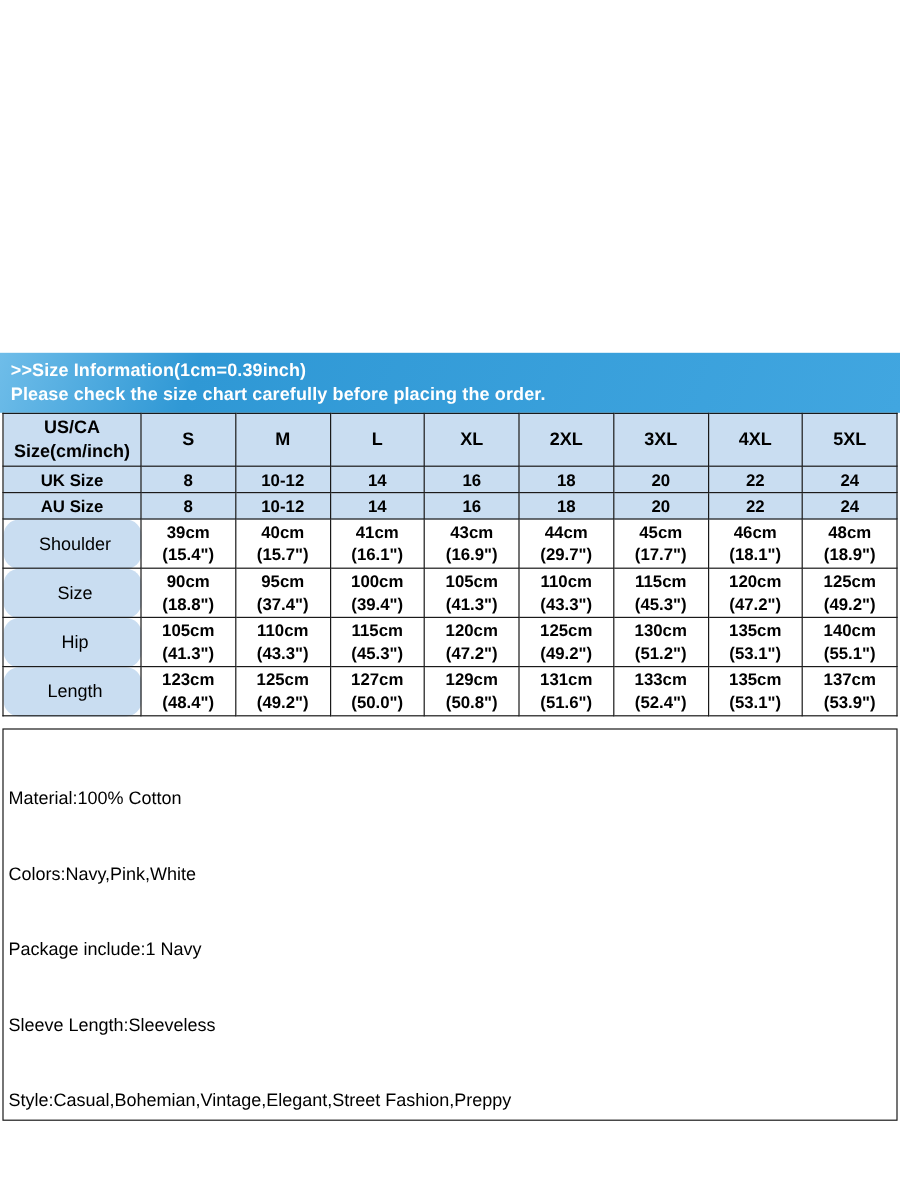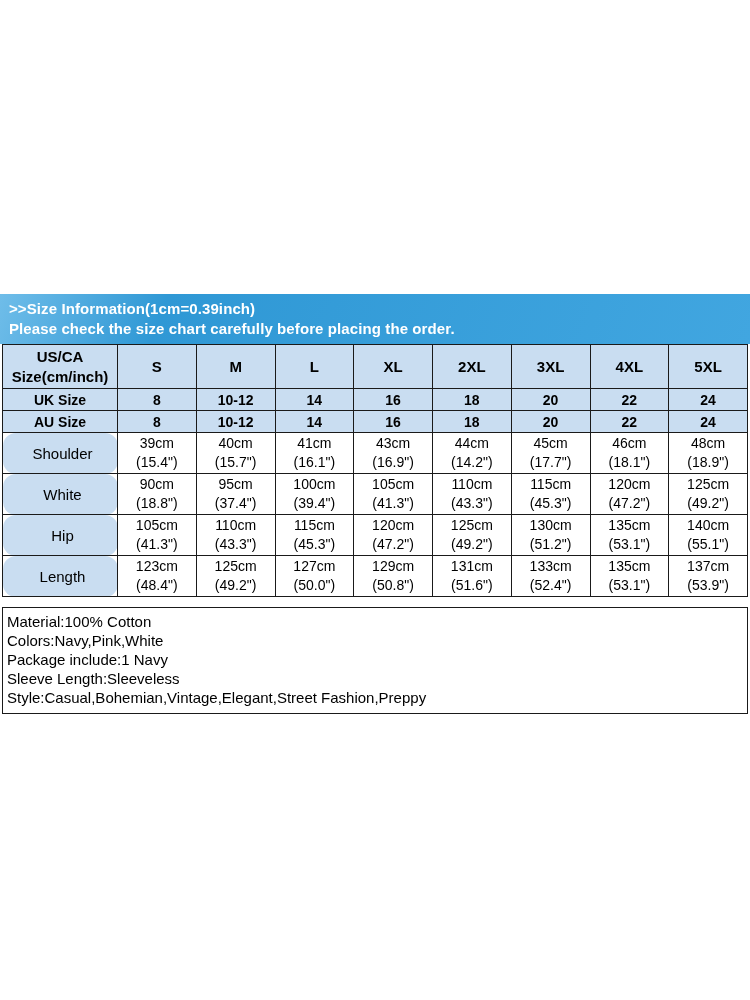--- a/index.html
+++ b/index.html
@@ -10,25 +10,25 @@
   .banner{height:50px;background:linear-gradient(110deg, var(--banner-blue-light,#6fbde9) 0%, var(--banner-blue,#2f98d5) 22%, var(--banner-blue2,#41a6e0) 100%);padding:5px 0 0 9px;box-sizing:border-box;}
   .banner-line{color:#fff;font-weight:bold;font-size:15px;line-height:20px;letter-spacing:0.1px;}
 
   table.size{border-collapse:collapse;table-layout:fixed;width:746px;margin:0 2px;}
   .size th,.size td{border:1px solid var(--border-color,#1a1a1a);text-align:center;vertical-align:middle;padding:0;}
   col.c0{width:115px;}
   .corner{height:43px;background:var(--header-blue,#c9ddf1);font-size:15px;font-weight:bold;white-space:pre-line;line-height:20px;}
   .szh{background:var(--header-blue,#c9ddf1);font-size:15px;font-weight:bold;}
   .simple-row td{height:21px;background:var(--header-blue,#c9ddf1);font-size:14px;font-weight:bold;}
   .measure-row td{height:40px;font-size:14px;line-height:19px;background:#fff;}
-  .measure-row td.mcell{white-space:pre-line;}
+  .measure-row td.mcell{white-space:pre-line;font-weight:bold;}
   .measure-row td.mlabel{background:var(--header-blue,#c9ddf1);text-align:center;padding-left:5px;font-size:15px;font-weight:normal;border-radius:13px;}
 
   .details{width:746px;margin:10px 2px 0;border:1px solid var(--border-color,#1a1a1a);padding:4px 0 6px 4px;box-sizing:border-box;background:#fff;}
-  .dline{font-size:15px;line-height:19px;text-align:left;}
+  .dline{font-size:15px;line-height:19px;text-align:left;margin-top:44px;}
 </style>
 </head>
 <body>
 
 <div class="page">
   <div class="content">
 
     <div class="banner">
       <div class="banner-line">&gt;&gt;Size Information(1cm=0.39inch)</div>
       <div class="banner-line">Please check the size chart carefully before placing the order.</div>
@@ -78,30 +78,30 @@
           <td class="mlabel">Shoulder</td>
           <td class="mcell">39cm
 (15.4")</td>
           <td class="mcell">40cm
 (15.7")</td>
           <td class="mcell">41cm
 (16.1")</td>
           <td class="mcell">43cm
 (16.9")</td>
           <td class="mcell">44cm
-(14.2")</td>
+(29.7")</td>
           <td class="mcell">45cm
 (17.7")</td>
           <td class="mcell">46cm
 (18.1")</td>
           <td class="mcell">48cm
 (18.9")</td>
         </tr>
         <tr class="measure-row">
-          <td class="mlabel">White</td>
+          <td class="mlabel">Size</td>
           <td class="mcell">90cm
 (18.8")</td>
           <td class="mcell">95cm
 (37.4")</td>
           <td class="mcell">100cm
 (39.4")</td>
           <td class="mcell">105cm
 (41.3")</td>
           <td class="mcell">110cm
 (43.3")</td>

